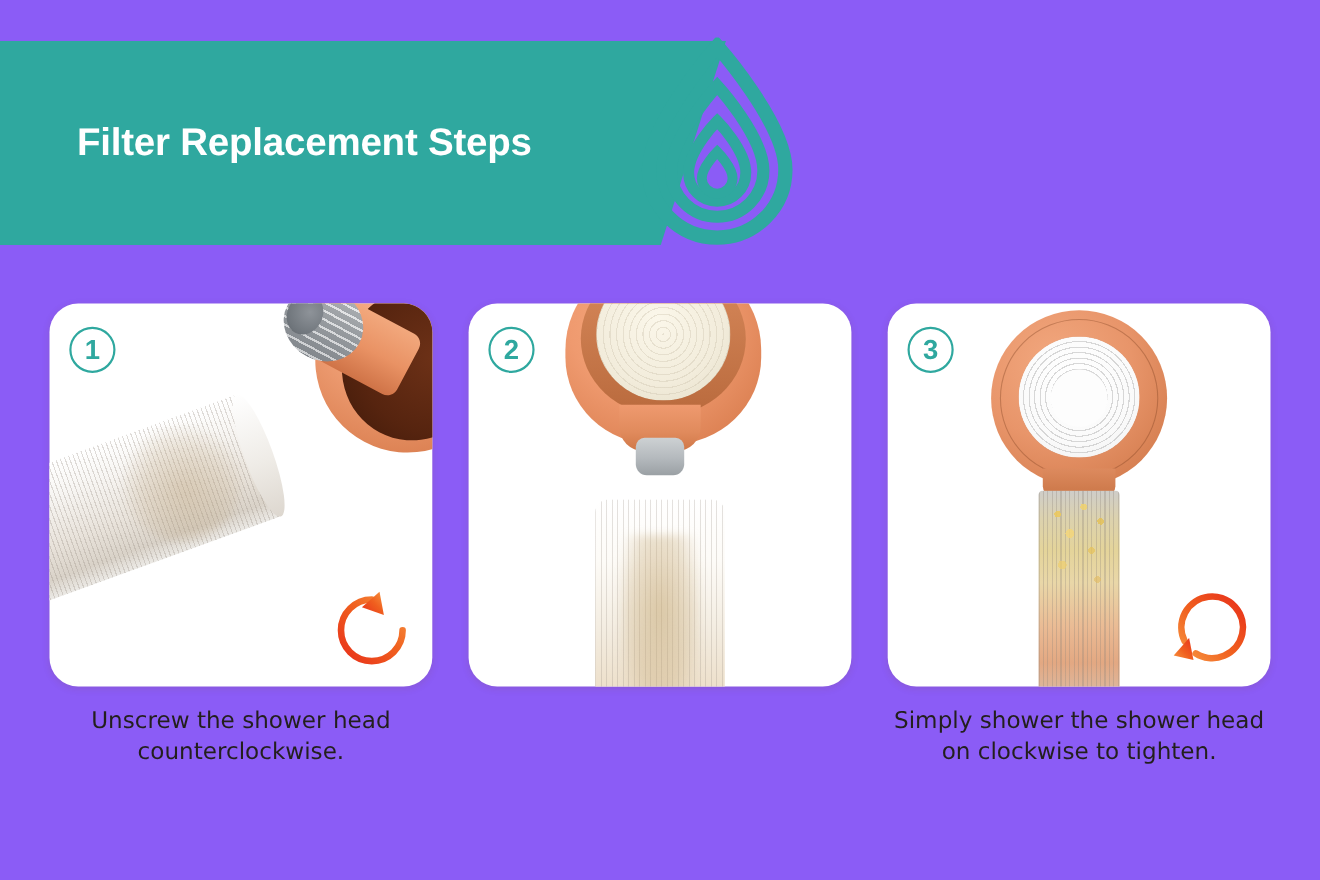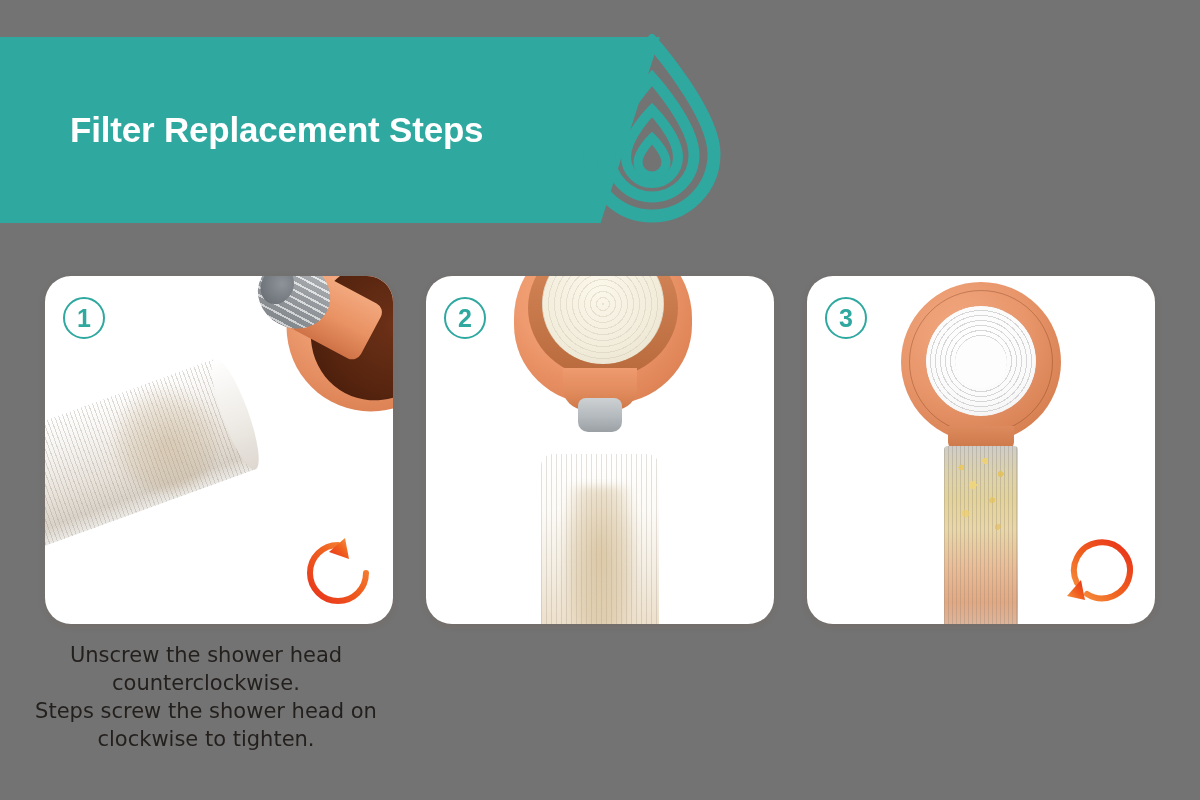--- a/index.html
+++ b/index.html
@@ -10,21 +10,21 @@
     height: 800px;
     overflow: hidden;
     font-family: "Liberation Sans", sans-serif;
     background: #f2b694;
   }
 
   .page {
     position: relative;
     width: 1200px;
     height: 800px;
-    background: #737373;
+    background: #8b5cf6;
     overflow: hidden;
   }
 
   
   .banner {
     position: absolute;
     left: 0;
     top: 37px;
     width: 660px;
     height: 186px;
@@ -393,26 +393,25 @@
       radial-gradient(circle at 38% 30%, rgba(244,214,120,0.8) 0 4px, rgba(0,0,0,0) 4px),
       radial-gradient(circle at 66% 44%, rgba(230,194,90,0.7) 0 3px, rgba(0,0,0,0) 3px),
       radial-gradient(circle at 28% 56%, rgba(238,206,110,0.7) 0 4px, rgba(0,0,0,0) 4px),
       radial-gradient(circle at 74% 68%, rgba(226,186,96,0.6) 0 3px, rgba(0,0,0,0) 3px);
     filter: blur(0.6px);
   }
 
   
   .captions {
     position: absolute;
-    left: 32px;
+    left: 45px;
     top: 642px;
     width: 1110px;
     display: flex;
     justify-content: space-between;
-    flex-direction: column;
   }
   .caption {
     width: 348px;
     text-align: center;
     font-size: 21px;
     line-height: 1.33;
     color: #231f1d;
     font-family: "DejaVu Sans", sans-serif;
   }
 </style>
@@ -505,16 +504,16 @@
           <path d="M16 49 A28 28 0 1 1 26 60" fill="none" stroke="url(#g2)" stroke-width="6" stroke-linecap="round"></path>
           <path d="M6 62 L24 66 L20 46 Z" fill="url(#g2)"></path>
         </svg>
       </div>
     </div>
 
   </div>
 
   <div class="captions">
     <div class="caption">Unscrew the shower head counterclockwise.</div>
-    <div class="caption">Steps screw the shower head on clockwise to tighten.</div>
+    <div class="caption">Simply shower the shower head on clockwise to tighten.</div>
   </div>
 
 </div>
 
 </body></html>

